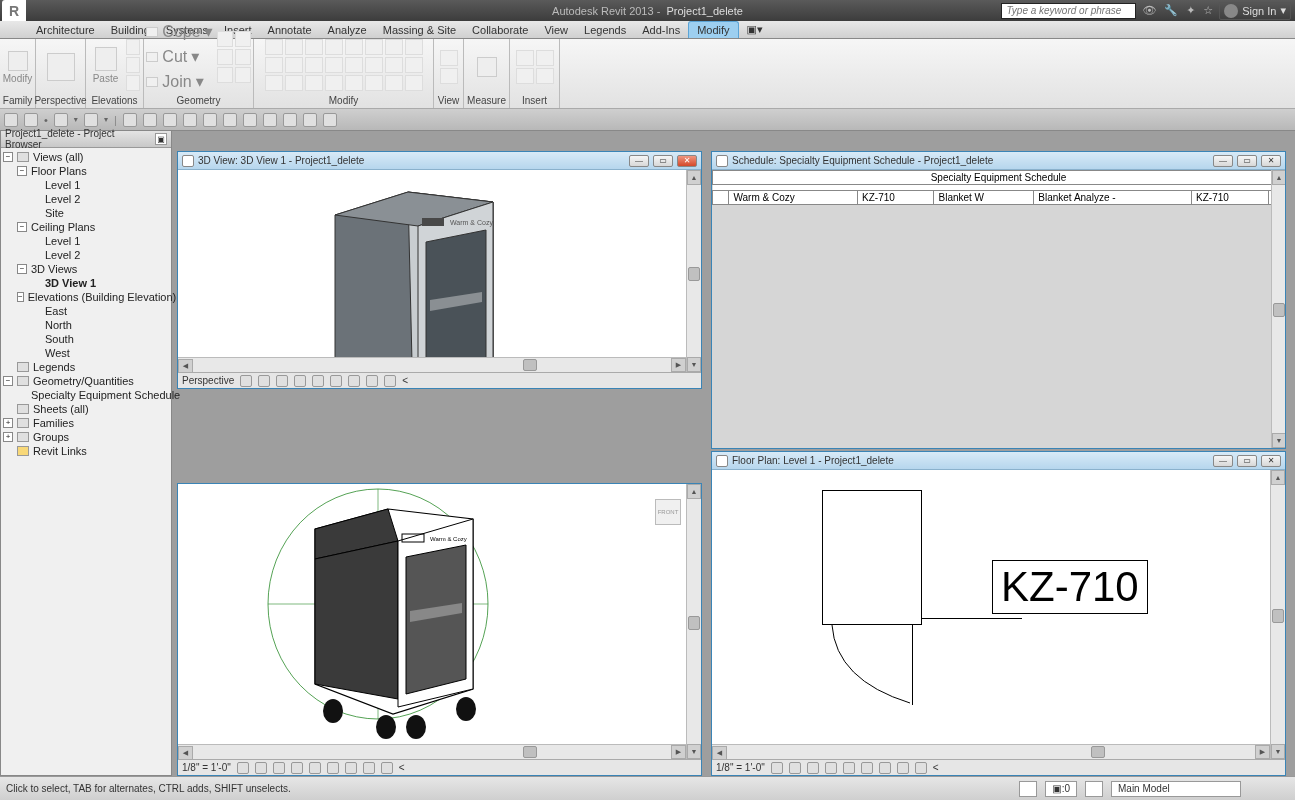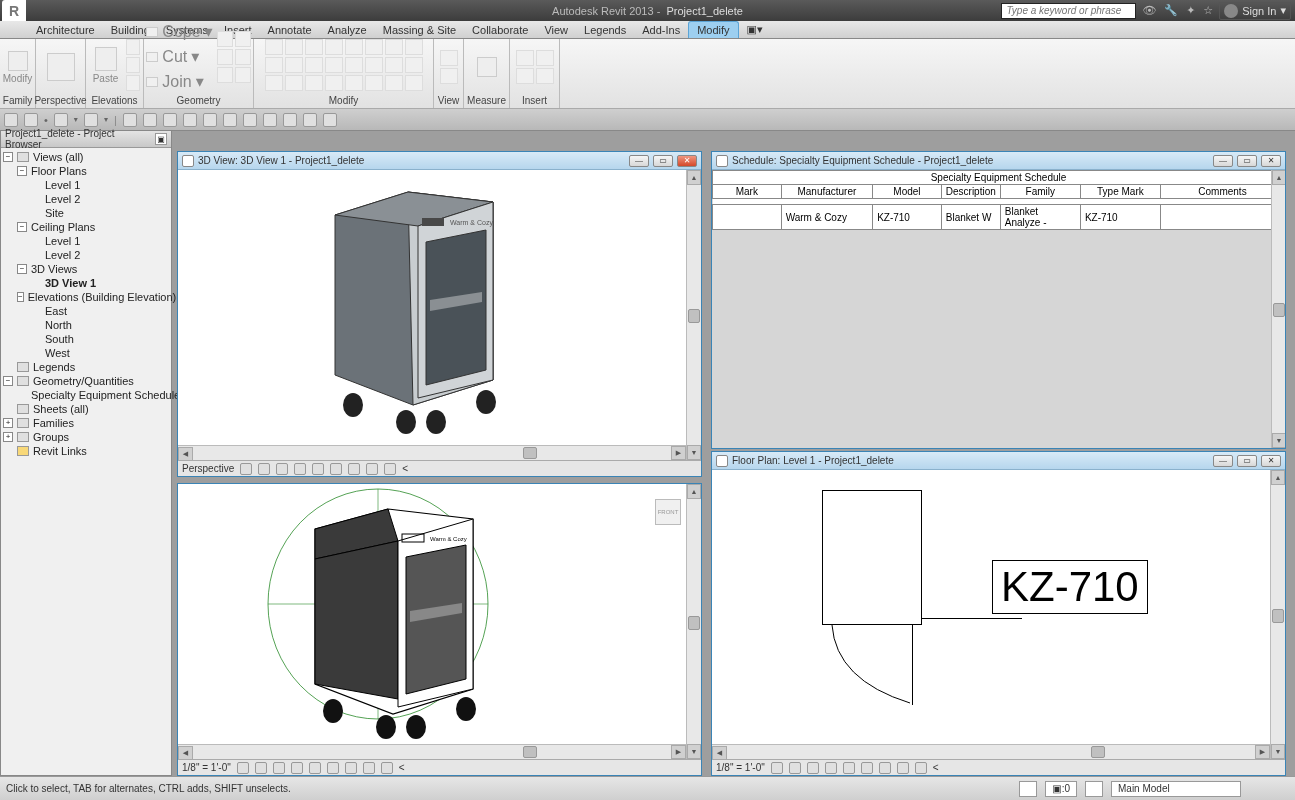--- a/index.html
+++ b/index.html
@@ -320,21 +320,21 @@
           <span>Groups</span>
         </div>
       <div class="node">
           <span style="width:12px"></span>
           <span class="nicon" style="background:#f8d878"></span>
           <span>Revit Links</span>
         </div>
     </div>
   </div>
 
-  <div class="panel pan3d" style="left:177px; top:20px; width:525px; height:326px;">
+  <div class="panel pan3d" style="left:177px; top:20px; width:525px; height:238px;">
     <div class="phead">
       <span class="picon"></span>
       <span>3D View: 3D View 1 - Project1_delete</span>
       <div class="wctrls">
         <div class="wbtn">—</div>
         <div class="wbtn">▭</div>
         <div class="wbtn close">✕</div>
       </div>
     </div>
     <div class="pbody">
@@ -427,29 +427,20 @@
         <div class="wbtn">▭</div>
         <div class="wbtn">✕</div>
       </div>
     </div>
     <div class="pbody">
       <table class="schedule-table">
         <tbody>
             <tr>
               <td colspan="7" class="titlecell">Specialty Equipment Schedule</td>
             </tr>
-        <tr class="hrow">
-          <td style="width:12%">Mark</td>
-          <td style="width:16%">Manufacturer</td>
-          <td style="width:12%">Model</td>
-          <td style="width:9%">Description</td>
-          <td style="width:14%">Family</td>
-          <td style="width:14%">Type Mark</td>
-          <td>Comments</td>
-        </tr>
         <tr class="spacer">
               <td colspan="7" style="border-left:none;border-right:none"></td>
             </tr>
         <tr>
           <td></td>
           <td>Warm &amp; Cozy</td>
           <td>KZ-710</td>
           <td>Blanket W</td>
           <td>Blanket Analyze -</td>
           <td>KZ-710</td>

